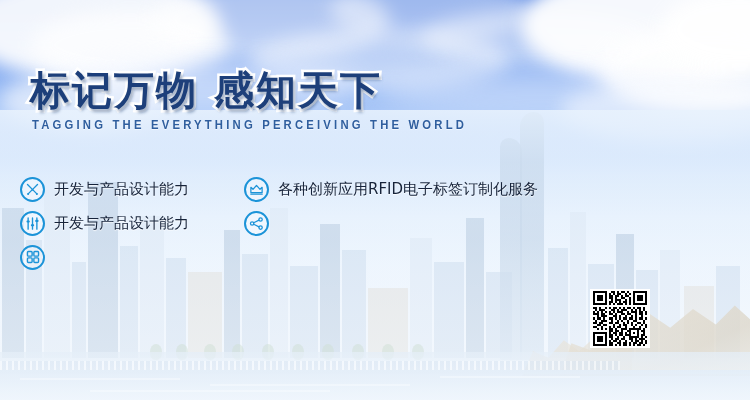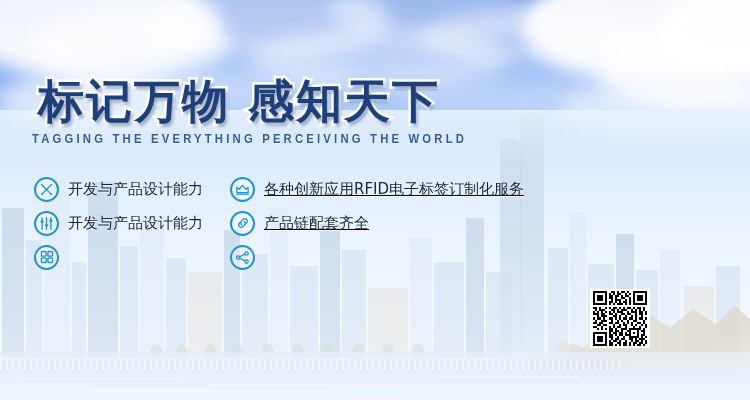--- a/index.html
+++ b/index.html
@@ -37,41 +37,41 @@
          background:linear-gradient(160deg,#e6dac4,#cfbd9c);
          clip-path:polygon(0% 100%,10% 54%,24% 66%,38% 34%,52% 54%,66% 28%,80% 48%,92% 26%,100% 46%,100% 100%);
          opacity:.7;}
   .haze{position:absolute;left:0;bottom:0;width:750px;height:290px;
         background:linear-gradient(to bottom,rgba(232,242,253,.88) 0%,rgba(232,242,253,.55) 18%,rgba(236,244,253,.40) 45%,rgba(240,246,253,.50) 75%,rgba(244,249,254,.62) 100%);}
 
   
   .titleBlock{position:absolute;left:30px;top:70px;}
   .headline{
     font-family:"DejaVu Sans","Liberation Sans",sans-serif;
-    font-size:46px;line-height:1;font-weight:bold;letter-spacing:2px;
+    font-size:40px;line-height:1;font-weight:bold;letter-spacing:2px;
     color:#1d3f7a;
     -webkit-text-stroke:5px #ffffff;
     paint-order:stroke fill;
     text-shadow:2px 3px 3px rgba(40,70,120,.45);
-    white-space:nowrap;margin:8px;
+    white-space:nowrap;margin:0;
   }
   .subline{
     margin:8px 0 0 2px;
     font-family:"Liberation Sans","DejaVu Sans",sans-serif;
     font-size:12px;font-weight:bold;letter-spacing:3.4px;
     color:#2f5e9e;white-space:nowrap;
     transform:scaleX(.94);transform-origin:left center;
     text-shadow:0 1px 0 rgba(255,255,255,.6);
   }
 
   
   .features{position:absolute;left:0;top:172px;width:750px;}
   .col{position:absolute;}
-  .colLeft{left:34px;top:0;}
-  .colRight{left:230px;top:0;text-decoration:underline;}
+  .colLeft{left:20px;top:0;}
+  .colRight{left:244px;top:0;}
   .frow{display:flex;align-items:center;height:34px;margin-bottom:0;}
   .ficon{
     width:25px;height:25px;flex:0 0 25px;border-radius:50%;
     border:2px solid #1b93d8;background:rgba(255,255,255,.35);
     display:flex;align-items:center;justify-content:center;
     box-sizing:border-box;
   }
   .ficon svg{display:block;}
   .flabel{
     margin-left:9px;font-size:15px;color:#16233a;white-space:nowrap;
@@ -219,29 +219,20 @@
       <div class="frow">
         <span class="ficon">
           <svg width="15" height="15" viewBox="0 0 24 24" fill="none" stroke="#1b93d8" stroke-width="2" stroke-linejoin="round">
             <path d="M3 8.5l3.4 3.2L12 5.5l5.6 6.2L21 8.5V17H3z"></path>
             <path d="M3 19.5h18" stroke-linecap="round"></path>
           </svg>
         </span>
         <span class="flabel">各种创新应用RFID电子标签订制化服务</span>
       </div>
 
-      <div class="frow">
-        <span class="ficon">
-          <svg width="14" height="14" viewBox="0 0 24 24" fill="none" stroke="#1b93d8" stroke-width="2.2" stroke-linecap="round">
-            <path d="M9.5 14.5a4.2 4.2 0 0 1 0-6l2.6-2.6a4.2 4.2 0 1 1 6 6L16.4 13.4"></path>
-            <path d="M14.5 9.5a4.2 4.2 0 0 1 0 6l-2.6 2.6a4.2 4.2 0 1 1-6-6L7.6 10.6"></path>
-          </svg>
-        </span>
-        <span class="flabel">产品链配套齐全</span>
-      </div>
 
       <div class="frow">
         <span class="ficon">
           <svg width="15" height="15" viewBox="0 0 24 24" fill="none" stroke="#1b93d8" stroke-width="2">
             <circle cx="18.5" cy="5.5" r="2.7"></circle>
             <circle cx="5" cy="12" r="2.7"></circle>
             <circle cx="18.5" cy="18.5" r="2.7"></circle>
             <path d="M7.5 10.8l8.5-4.2" stroke-linecap="round"></path>
             <path d="M7.5 13.2l8.5 4.2" stroke-linecap="round"></path>
           </svg>

